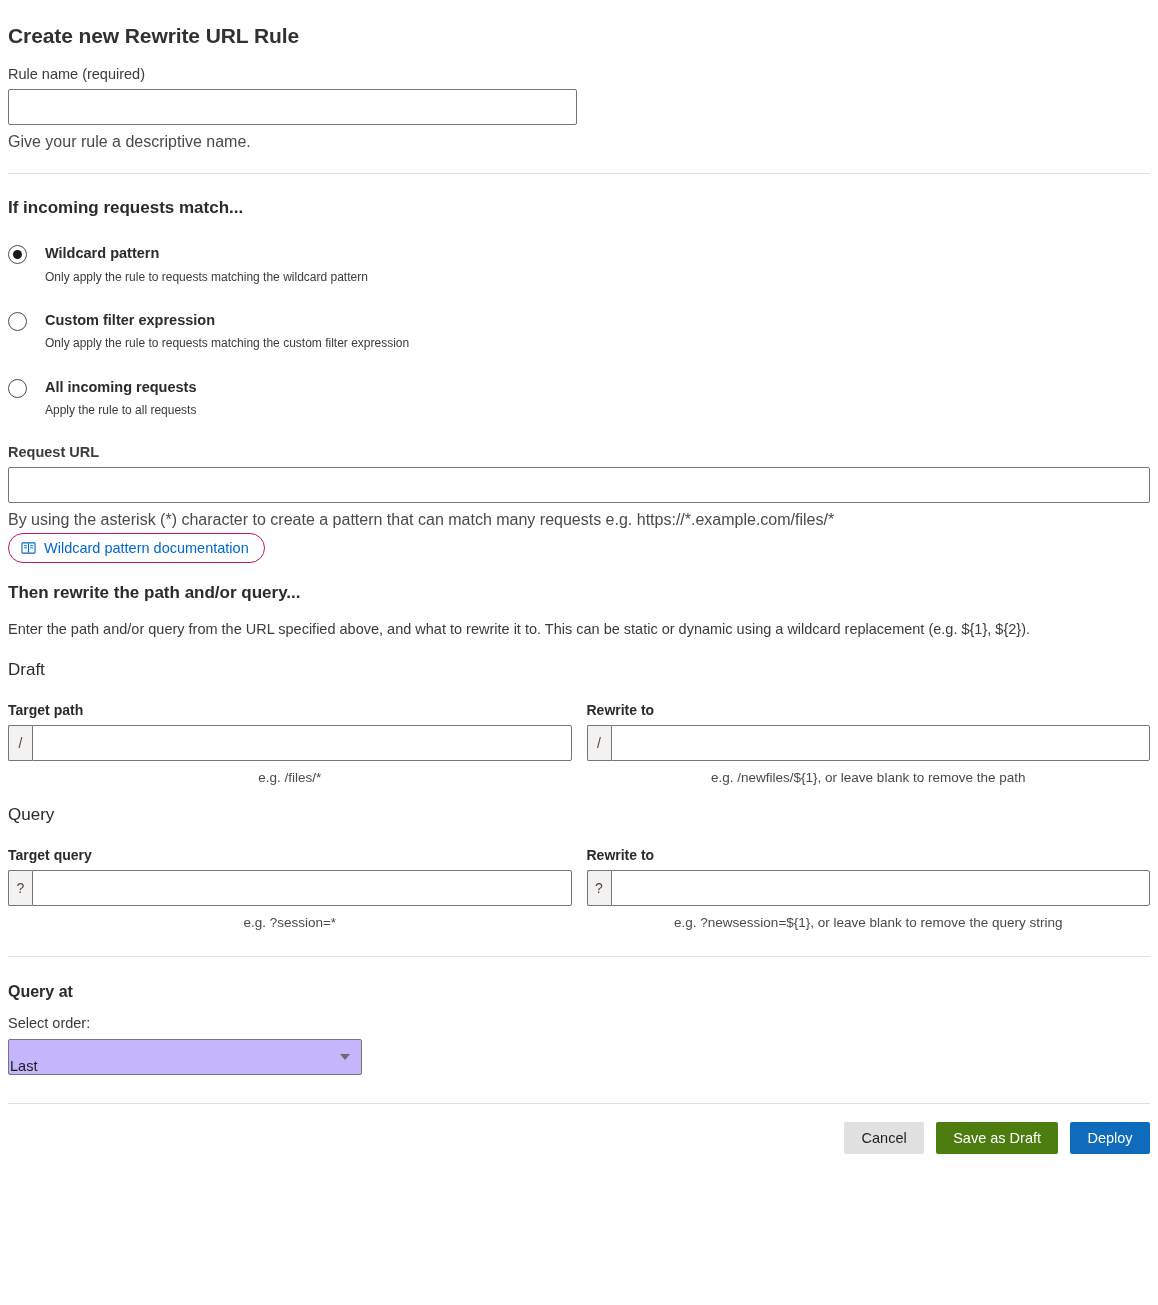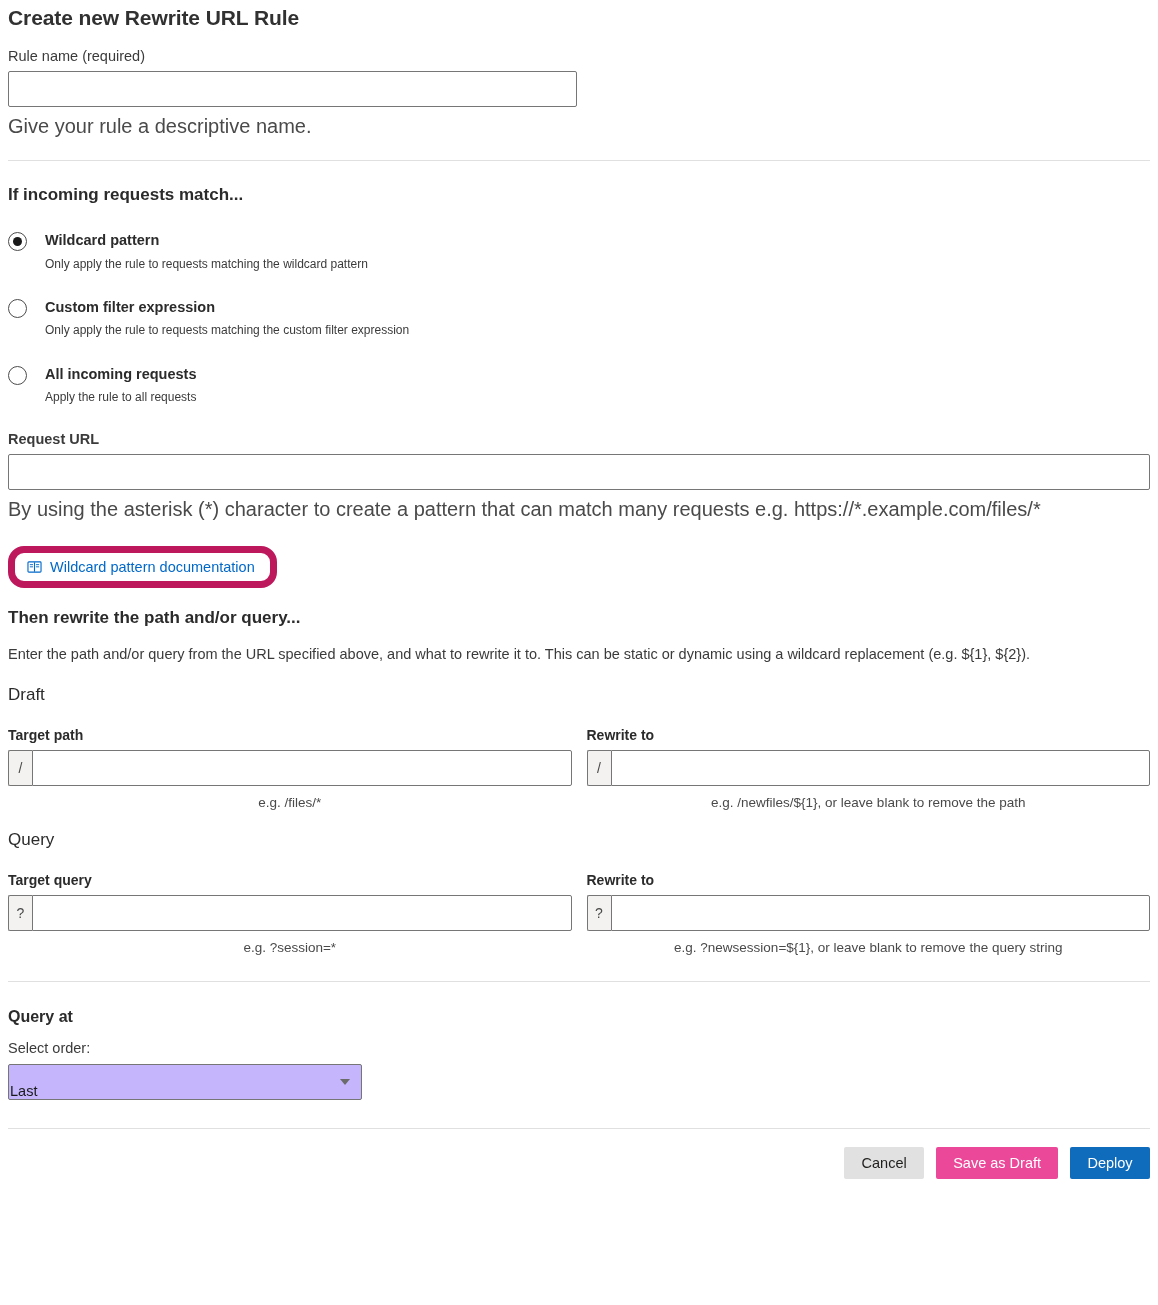--- a/index.html
+++ b/index.html
@@ -17,21 +17,21 @@
     -webkit-font-smoothing: antialiased;
   }
   .page {
     padding: 0 8px;
   }
   h1.page-title {
     font-size: 21px;
     font-weight: bold;
     color: #313131;
     margin: 0;
-    padding: 6px 0 0 0;
+    padding: 24px 0 0 0;
     letter-spacing: -0.1px;
   }
   .field-label {
     font-size: 14.5px;
     color: #3b3b3b;
     margin-top: 18px;
     margin-bottom: 7px;
   }
   .field-label.bold {
     font-weight: bold;
@@ -42,21 +42,21 @@
     border: 1px solid #767676;
     border-radius: 2px;
     background: #fff;
     font-family: "Liberation Sans", sans-serif;
     font-size: 14.5px;
     padding: 0 9px;
     color: #1a1a1a;
     outline: none;
   }
   .helper {
-    font-size: 20px;
+    font-size: 16px;
     color: #4a4a4a;
     margin-top: 8px;
   }
   .divider {
     border: none;
     border-top: 1px solid #e0e0e0;
     margin: 22px 0 0 0;
   }
   h2.section-title {
     font-size: 17px;
@@ -101,28 +101,28 @@
   .radio-desc {
     font-size: 12px;
     color: #3b3b3b;
     margin-top: 5px;
     line-height: 1.35;
   }
   .doc-link {
     display: inline-flex;
     align-items: center;
     gap: 8px;
-    border: 7px solid #be185d;
+    border: 1px solid #be185d;
     border-radius: 16px;
     padding: 6px 15px 6px 12px;
     color: #0068c9;
     font-size: 14.5px;
     background: #fff;
     cursor: pointer;
-    margin-top: 25px;
+    margin-top: 4px;
     text-decoration: none;
   }
   .doc-link svg { display: block; }
   h3.sub-head {
     font-size: 17px;
     font-weight: normal;
     color: #2b2b2b;
     margin: 20px 0 0 0;
   }
   .para {
@@ -232,21 +232,21 @@
     font-family: "Liberation Sans", sans-serif;
     font-size: 14.5px;
     cursor: pointer;
     padding: 0 17px;
   }
   .btn-secondary {
     background: #e1e1e1;
     color: #201f1e;
   }
   .btn-primary {
-    background: #ec4899;
+    background: #4d7c0f;
     color: #ffffff;
   }
   .btn-deploy { background: #0f6cbd; color: #ffffff; }
   .footer-divider {
     border: none;
     border-top: 1px solid #e0e0e0;
     margin: 28px 0 0 0;
   }
 </style>
 </head>

